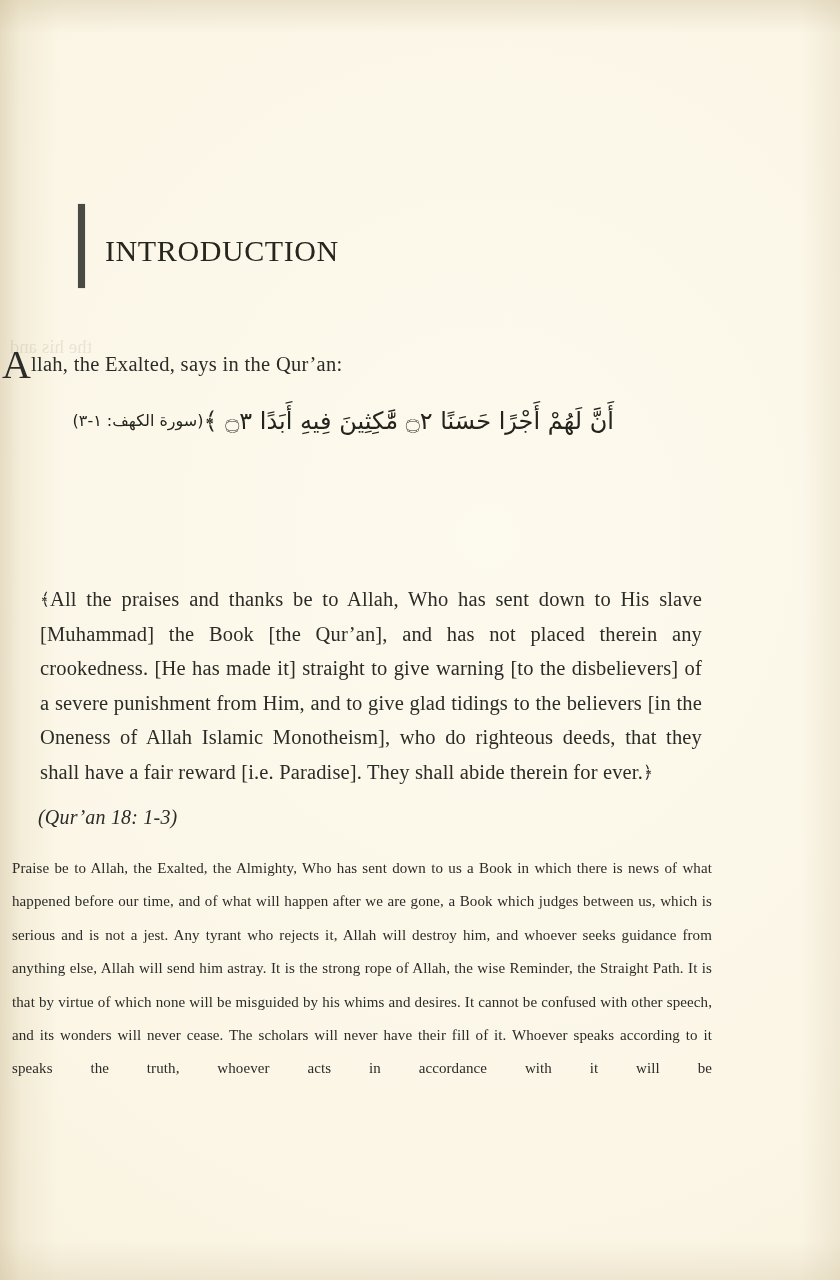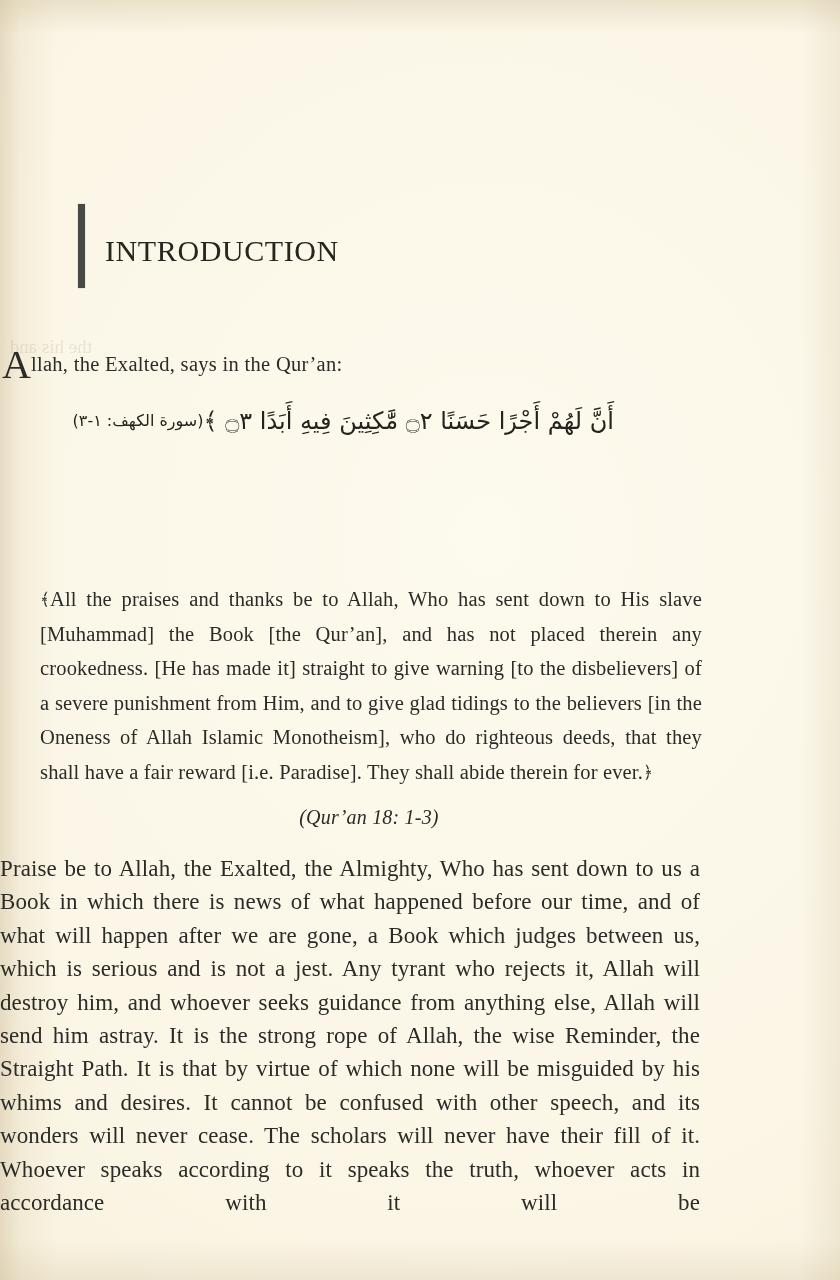--- a/index.html
+++ b/index.html
@@ -162,37 +162,38 @@
     font-family: "DejaVu Sans", sans-serif;
     font-size: 17px;
     vertical-align: 1px;
   }
 
   .attribution {
     position: absolute;
     left: 38px;
     top: 806px;
     width: 662px;
-    text-align: center;
+    text-align: left;
     font-style: italic;
     font-size: 20px;
     letter-spacing: 0.2px;
   }
 
   
   .body-par {
     position: absolute;
     left: 0px;
     top: 852px;
     width: 700px;
-    font-size: 23px;
+    font-size: 15px;
     line-height: 33.4px;
     text-align: justify;
     text-align-last: justify;
     letter-spacing: 0.1px;
+    padding-left: 12px;
   }
 </style>
 </head>
 <body>
 
 <div id="page">
 
   <div class="paper-edge-top"></div>
   <div class="paper-edge-bottom"></div>
   <div class="paper-edge-right"></div>

